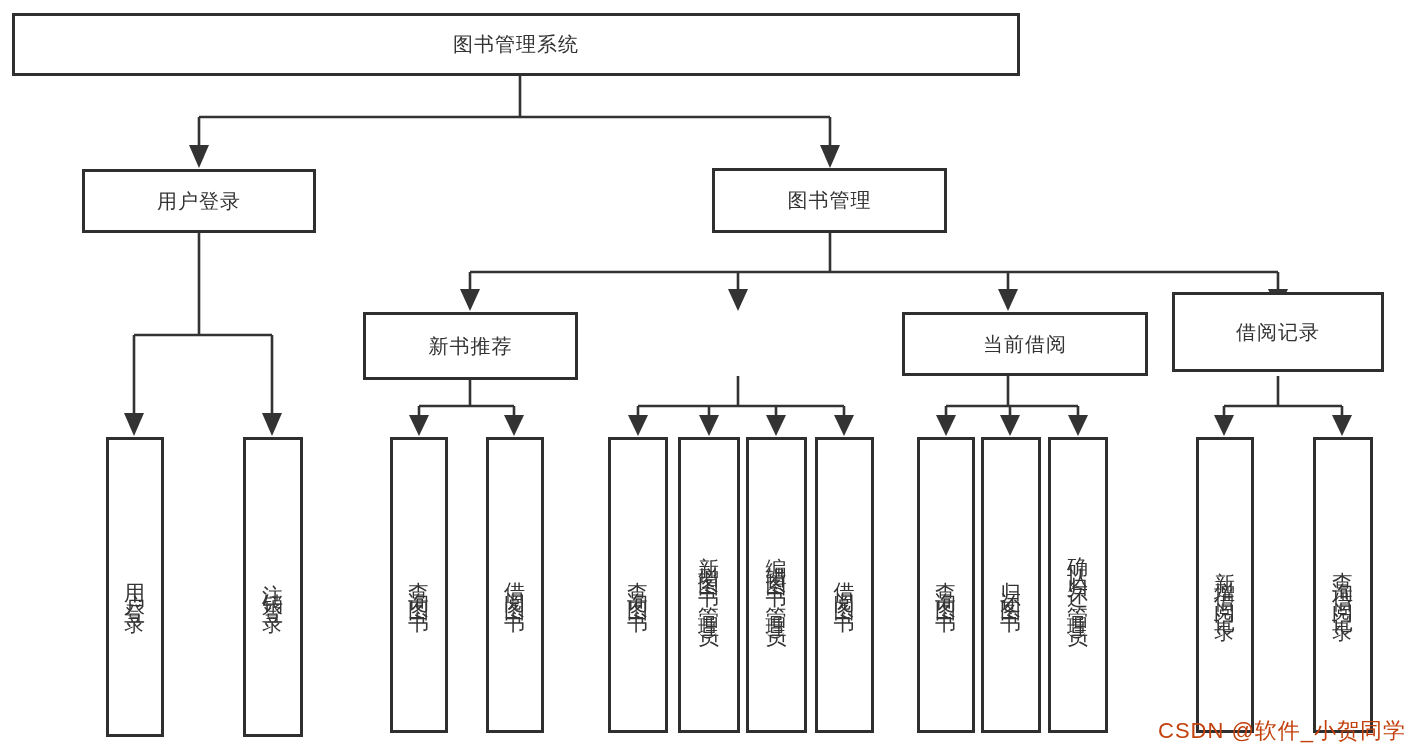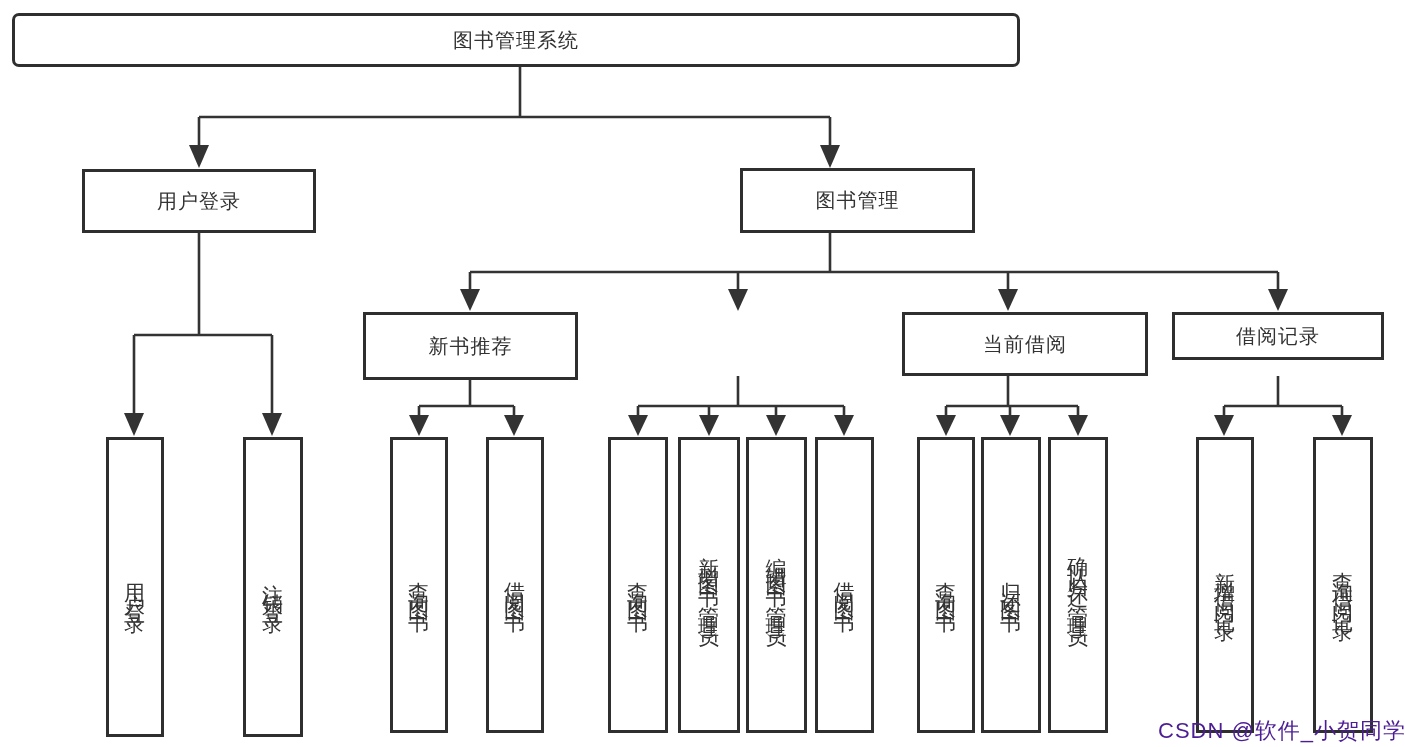--- a/index.html
+++ b/index.html
@@ -25,21 +25,21 @@
     z-index:2;
   }
   .v-node .v-text{
     writing-mode:vertical-rl;
     text-orientation:mixed;
     font-size:21px;color:#333333;
     letter-spacing:10px;line-height:1.0;
   }
   .watermark{
     position:absolute;left:1158px;top:716px;
-    font-size:22px;color:#4c1d95;letter-spacing:1px;
+    font-size:22px;color:#c2410c;letter-spacing:1px;
     white-space:nowrap;z-index:3;
   }
 </style>
 </head>
 <body>
 
 <div class="canvas">
 
   <svg class="connector-svg" width="1405" height="747" viewBox="0 0 1405 747">
     <g stroke="#333333" stroke-width="2.6" fill="none">
@@ -74,38 +74,38 @@
       <polygon points="766,415 786,415 776,436"></polygon>
       <polygon points="834,415 854,415 844,436"></polygon>
       <polygon points="936,415 956,415 946,436"></polygon>
       <polygon points="1000,415 1020,415 1010,436"></polygon>
       <polygon points="1068,415 1088,415 1078,436"></polygon>
       <polygon points="1214,415 1234,415 1224,436"></polygon>
       <polygon points="1332,415 1352,415 1342,436"></polygon>
     </g>
   </svg>
 
-  <div class="h-node" style="left:12px;top:13px;width:1008px;height:54px;border-radius:7px;">
+  <div class="h-node" style="left:12px;top:13px;width:1008px;height:63px;">
     <span>图书管理系统</span>
   </div>
 
   <div class="h-node" style="left:82px;top:169px;width:234px;height:64px;">
     <span>用户登录</span>
   </div>
-  <div class="h-node" style="left:712px;top:168px;width:235px;height:65px;margin-left:28px;">
+  <div class="h-node" style="left:712px;top:168px;width:235px;height:65px;">
     <span>图书管理</span>
   </div>
 
   <div class="h-node" style="left:363px;top:312px;width:215px;height:68px;">
     <span>新书推荐</span>
   </div>
   <div class="h-node" style="left:902px;top:312px;width:246px;height:64px;">
     <span>当前借阅</span>
   </div>
-  <div class="h-node" style="left:1172px;top:312px;width:212px;height:48px;">
+  <div class="h-node" style="left:1172px;top:292px;width:212px;height:80px;">
     <span>借阅记录</span>
   </div>
 
   <div class="v-node" style="left:106px;top:437px;width:58px;height:300px;">
     <span class="v-text">用户登录</span>
   </div>
   <div class="v-node" style="left:243px;top:437px;width:60px;height:300px;">
     <span class="v-text">注销登录</span>
   </div>
 

